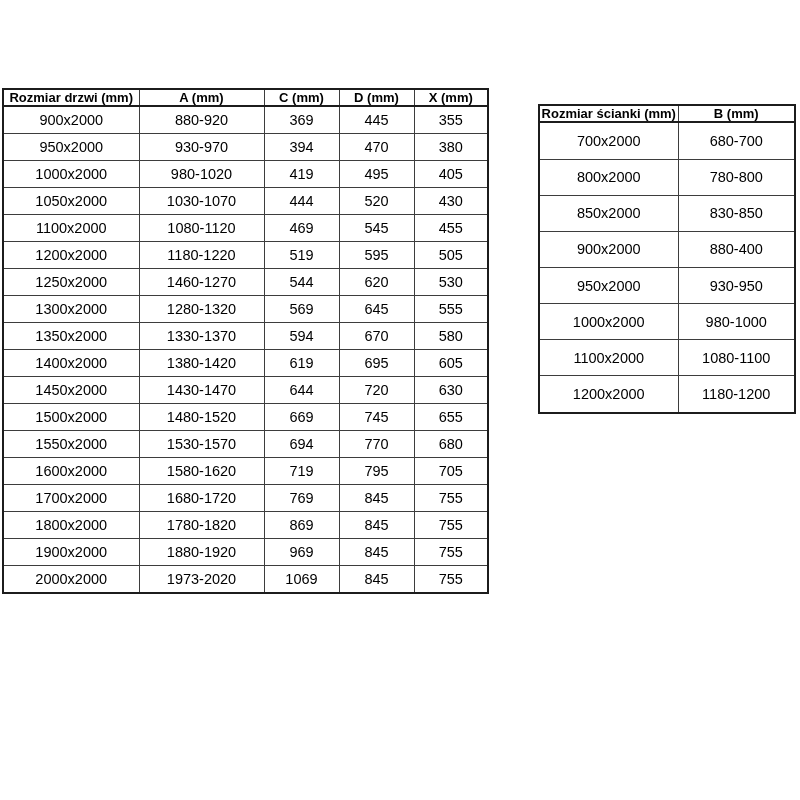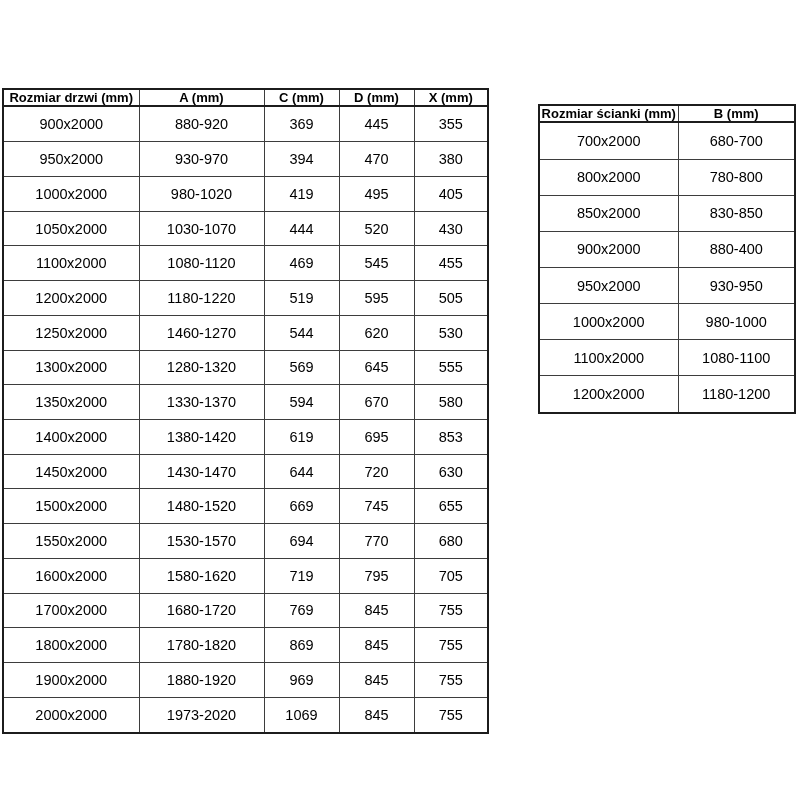--- a/index.html
+++ b/index.html
@@ -39,21 +39,21 @@
     border-bottom: 2px solid #1c1c1c;
   }
   .spec-table td {
     font-size: 14.5px;
     font-weight: normal;
   }
   #door-table {
     left: 2px;
     top: 88px;
     width: 485px;
-    height: 646px;
+    height: 506px;
   }
   #wall-table {
     left: 538px;
     top: 104px;
     width: 256px;
     height: 310px;
   }
 </style>
 </head>
 <body>
@@ -138,21 +138,21 @@
           <td>1330-1370</td>
           <td>594</td>
           <td>670</td>
           <td>580</td>
         </tr>
         <tr>
           <td>1400x2000</td>
           <td>1380-1420</td>
           <td>619</td>
           <td>695</td>
-          <td>853</td>
+          <td>605</td>
         </tr>
         <tr>
           <td>1450x2000</td>
           <td>1430-1470</td>
           <td>644</td>
           <td>720</td>
           <td>630</td>
         </tr>
         <tr>
           <td>1500x2000</td>

